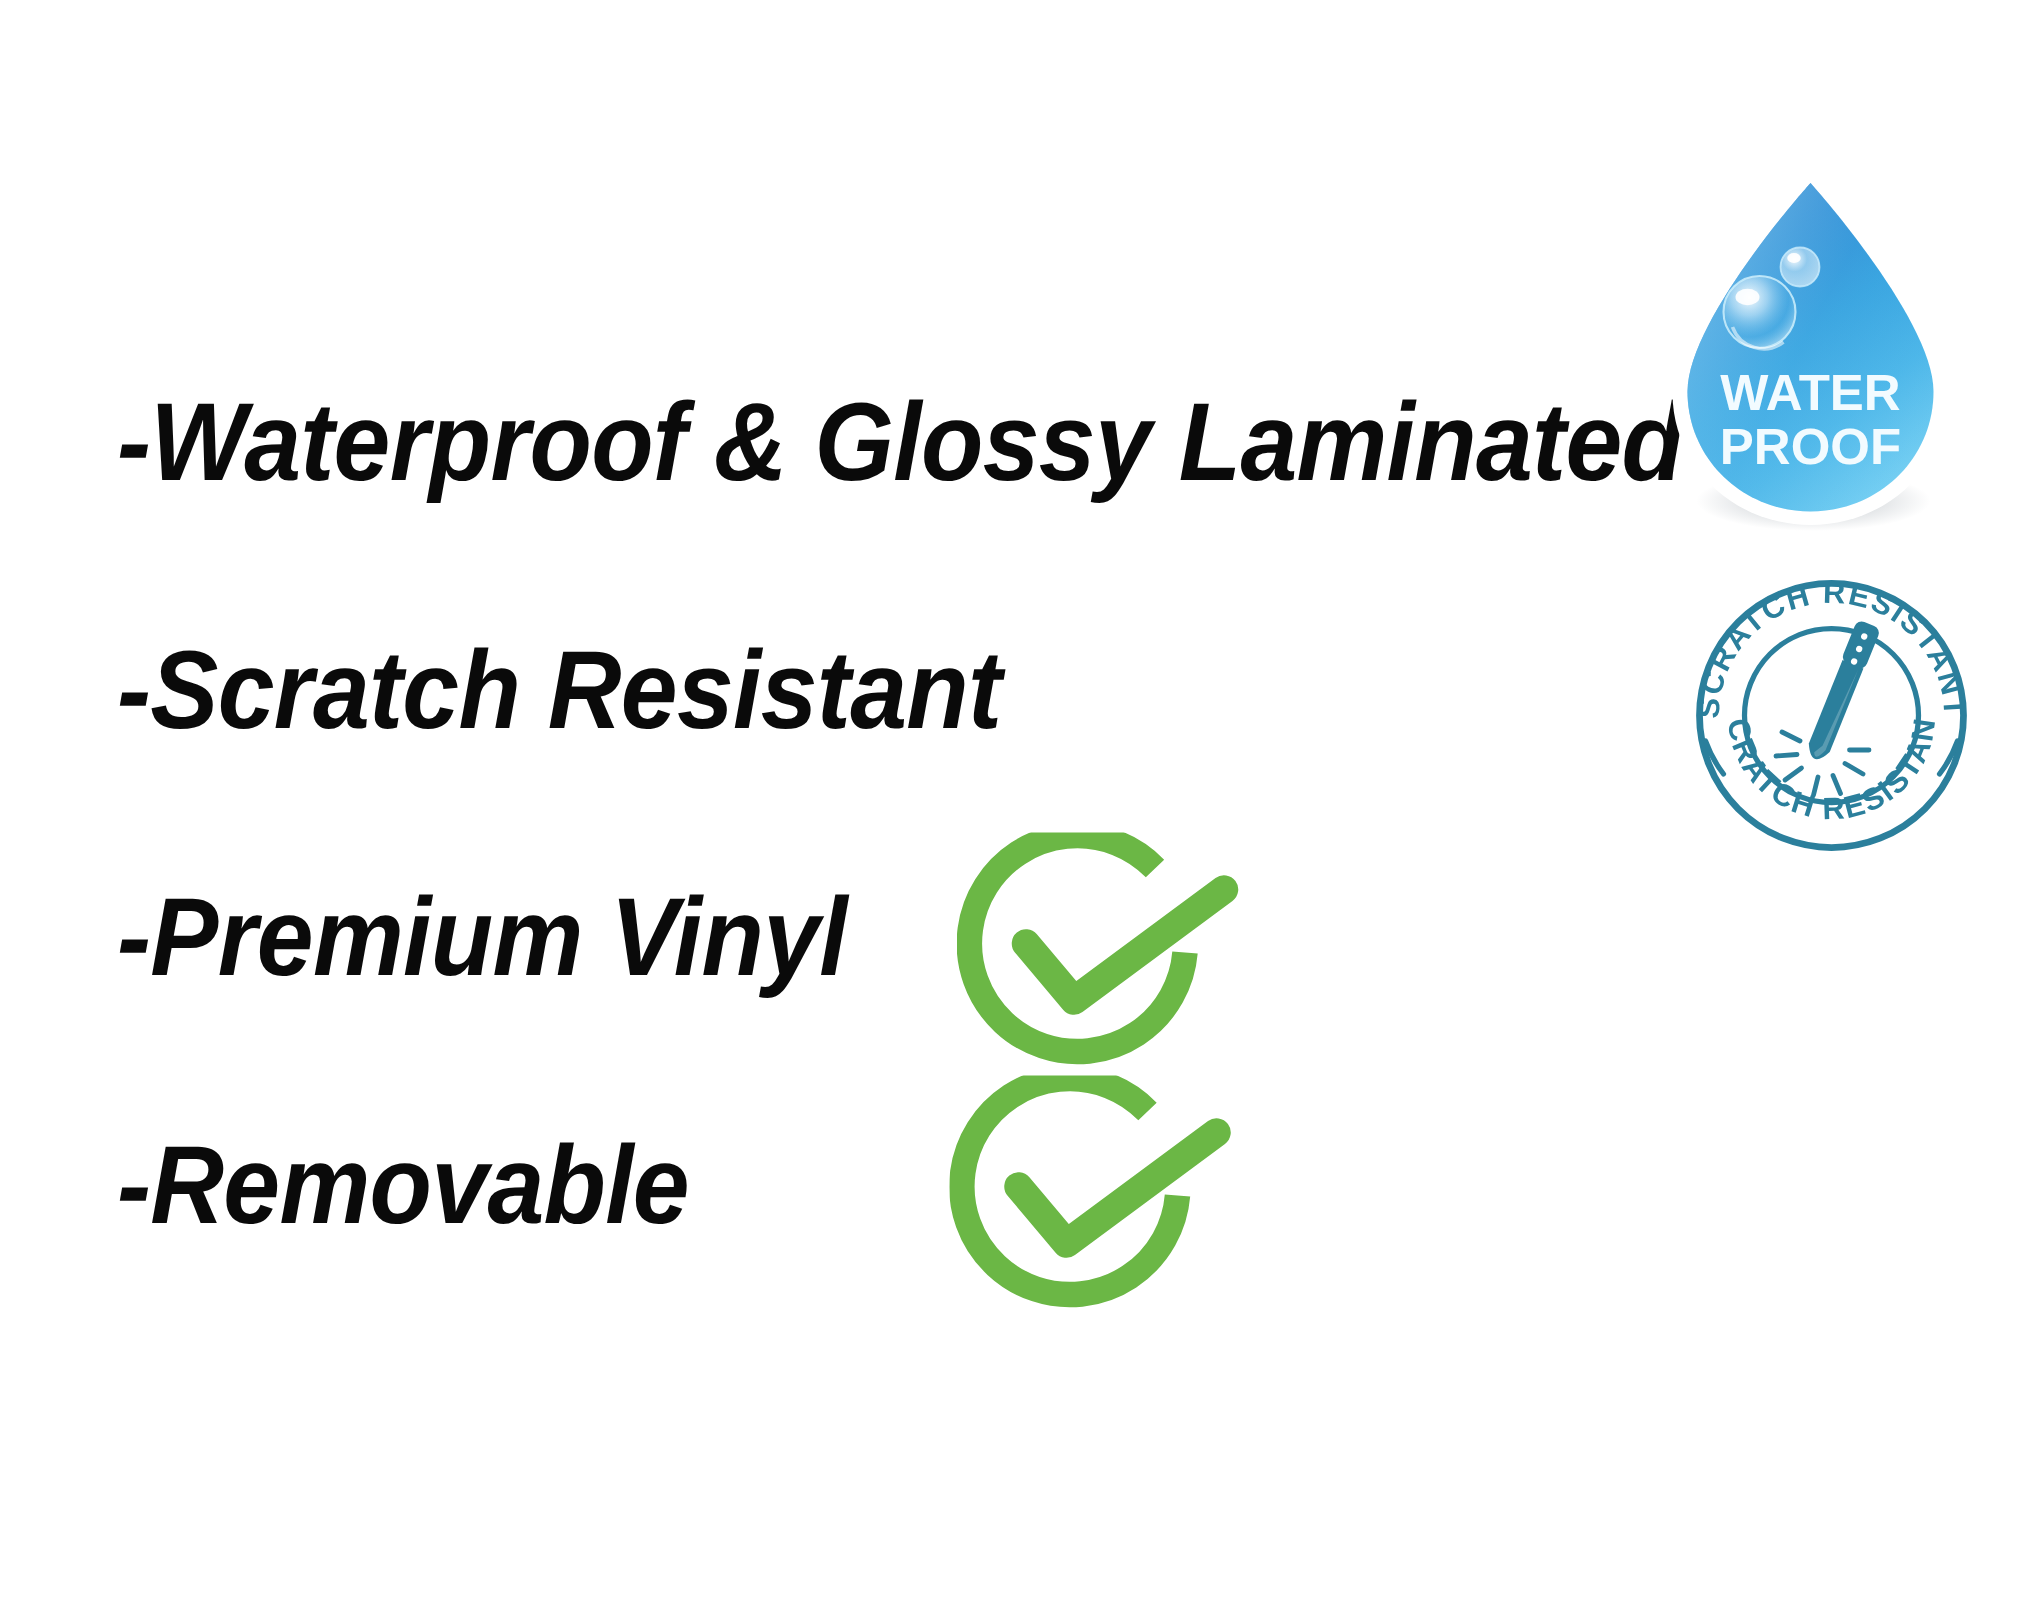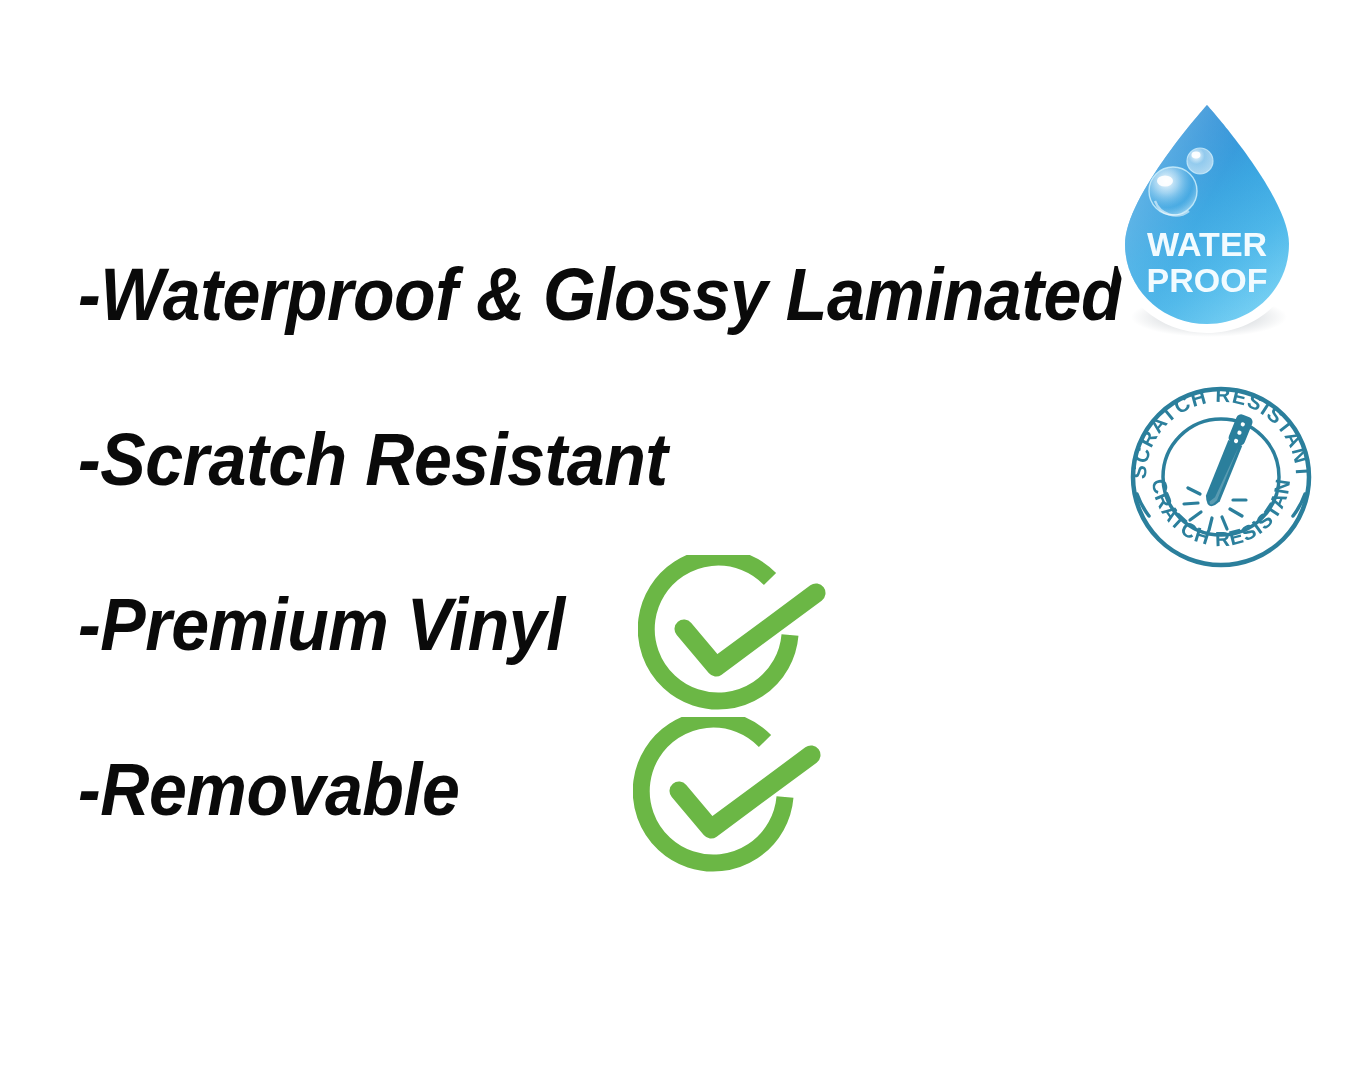--- a/index.html
+++ b/index.html
@@ -35,21 +35,21 @@
   }
   #feature-0 { top: 258px; }
   #feature-1 { top: 423px; }
   #feature-2 { top: 588px; }
   #feature-3 { top: 753px; }
 
   
   #waterproof-badge {
     position: absolute;
     left: 1103px;
-    top: 89px;
+    top: 106px;
     width: 208px;
     height: 252px;
   }
   #waterproof-badge svg { display: block; width: 100%; height: 100%; }
 
   .wp-text {
     font-family: "Liberation Sans", sans-serif;
     font-weight: 700;
     fill: #f2fbff;
     font-size: 34px;

